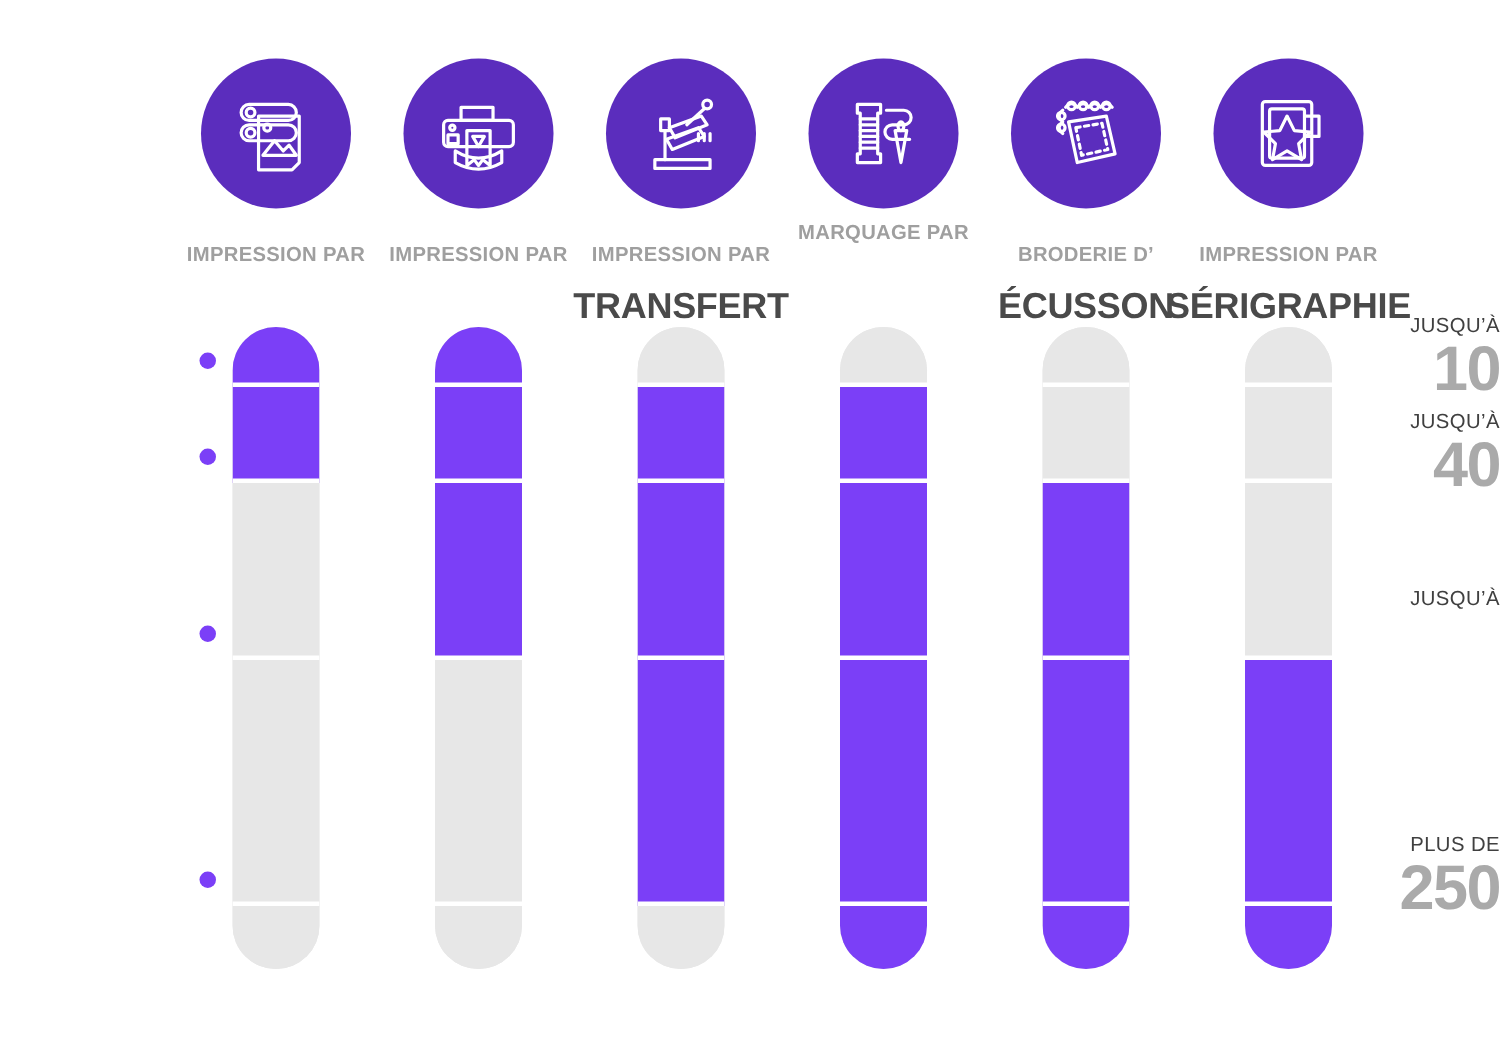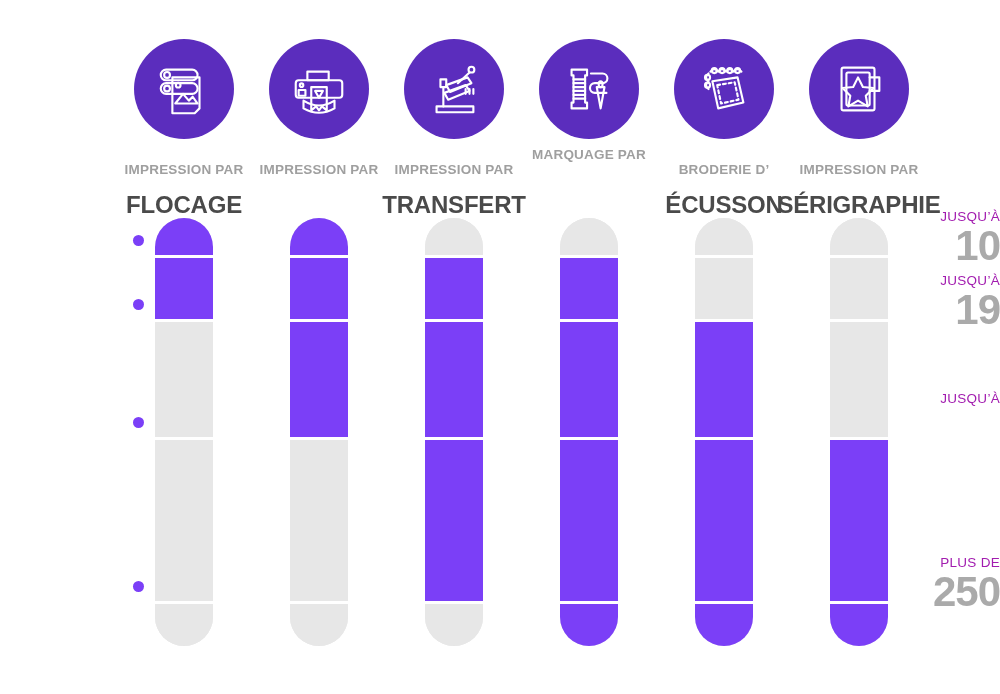--- a/index.html
+++ b/index.html
@@ -24,21 +24,21 @@
     position: absolute;
     right: 0;
     width: 130px;
     text-align: right;
     line-height: 1;
   }
   .axis-caption {
     display: block;
     font-size: 13.5px;
     letter-spacing: 0.3px;
-    color: #a21caf;
+    color: #404040;
     font-weight: 400;
     margin-bottom: 1px;
   }
   .axis-value {
     display: block;
     font-size: 42px;
     font-weight: 700;
     color: #aaaaaa;
     letter-spacing: -1px;
   }
@@ -121,21 +121,21 @@
 <div id="canvas">
 
   <div id="axis">
       <div class="axis-label" style="top: 210px;">
         <span class="axis-caption">JUSQU’À</span>
         <span class="axis-value">10</span>
       </div>
       <div class="axis-dot" style="left: 133px; top: 235px;"></div>
       <div class="axis-label" style="top: 274px;">
         <span class="axis-caption">JUSQU’À</span>
-        <span class="axis-value">19</span>
+        <span class="axis-value">40</span>
       </div>
       <div class="axis-dot" style="left: 133px; top: 299px;"></div>
       <div class="axis-label" style="top: 392px;">
         <span class="axis-caption">JUSQU’À</span>
       </div>
       <div class="axis-dot" style="left: 133px; top: 417px;"></div>
       <div class="axis-label" style="top: 556px;">
         <span class="axis-caption">PLUS DE</span>
         <span class="axis-value">250</span>
       </div>
@@ -152,21 +152,20 @@
               <rect x="8" y="26" width="38" height="11" rx="5.5"></rect>
               <circle cx="14.5" cy="31.5" r="3"></circle>
               <path d="M20 20 h28 v32 l-5 5 H20 z"></path>
               <circle cx="26" cy="28" r="2.4"></circle>
               <path d="M23 47 l8-10 6 7 4-4 5 7z"></path>
             </g>
           </svg>
         </div>
         <div class="col-head" style="left: 64px; width: 240px; top: 163px;">
           <span class="col-kicker">IMPRESSION PAR</span>
-          <span class="col-title">FLOCAGE</span>
         </div>
         <div class="bar" style="left: 155px; top: 218px; width: 58px; height: 428px;">
           <div class="seg on" style="top: 0px; height: 40px;"></div>
           <div class="seg on" style="top: 40px; height: 64px;"></div>
           <div class="seg" style="top: 104px; height: 118px;"></div>
           <div class="seg" style="top: 222px; height: 164px;"></div>
           <div class="seg last" style="top: 386px; height: 42px;"></div>
         </div>
       </div>
       <div class="column">

